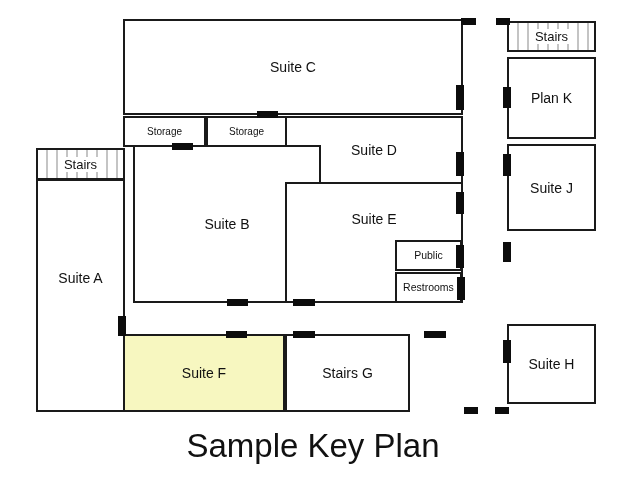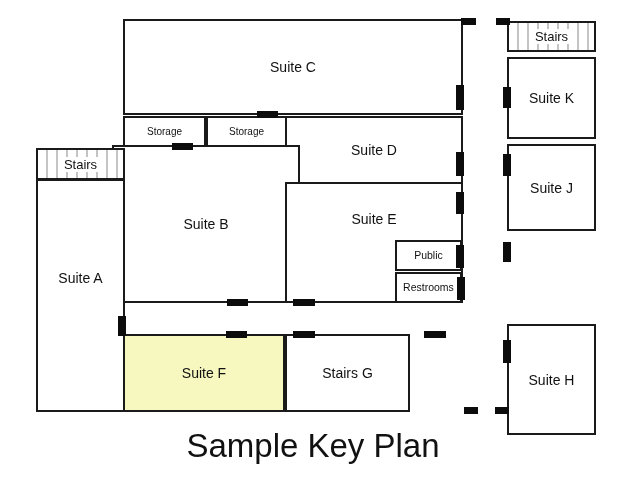--- a/index.html
+++ b/index.html
@@ -25,35 +25,35 @@
     color:#111;
     font-size:14px;
     line-height:1;
     white-space:nowrap;
   }
   
   .r-suitec {left:123px; top:19px;  width:340px; height:96px;}
   .r-stor1  {left:123px; top:116px; width:83px;  height:31px; font-size:10px;}
   .r-stor2  {left:206px; top:116px; width:81px;  height:31px; font-size:10px;}
   .r-suited {left:285px; top:116px; width:178px; height:68px;}
-  .r-suiteb {left:112px; top:145px; width:188px; height:158px;}
+  .r-suiteb {left:133px; top:145px; width:188px; height:158px;}
   .r-suitee {left:285px; top:182px; width:178px; height:121px;}
   .r-public {left:395px; top:240px; width:67px;  height:31px; font-size:10.5px;justify-content:center;}
   .r-restr  {left:395px; top:272px; width:67px;  height:31px; font-size:10.5px;}
   .r-stairsl{left:36px;  top:148px; width:89px;  height:32px; font-size:13px;}
   .r-suitea {left:36px;  top:179px; width:89px;  height:233px;}
   .r-suitef {left:123px; top:334px; width:164px; height:78px; border-right-width:4px;}
   .r-suiteg {left:285px; top:334px; width:125px; height:78px;}
   .r-elev   {left:407px; top:334px; width:56px;  height:78px; border-left-width:5px; font-size:9.5px;}
   
   .r-stairsr{left:507px; top:21px;  width:89px;  height:31px; font-size:13px;}
   .r-suitek {left:507px; top:57px;  width:89px;  height:82px;}
   .r-suitej {left:507px; top:144px; width:89px;  height:87px;}
   .r-suitei {left:507px; top:234px; width:89px;  height:87px;}
-  .r-suiteh {left:507px; top:324px; width:89px;  height:111px;}
+  .r-suiteh {left:507px; top:324px; width:89px;  height:80px;}
 
   .label-high-a{margin-bottom:36px;}
   .label-high-e{margin-bottom:47px;}
 
   .hatch{
     background:repeating-linear-gradient(90deg,#fff 0,#fff 8px,var(--hatch) 8px,var(--hatch) 10px);
   }
   .hatch .chip{
     background:#fff;
     padding:1px 4px;
@@ -117,21 +117,21 @@
     <span>Suite F</span>
   </div>
   <div class="room r-suiteg">
     <span>Stairs G</span>
   </div>
 
   <div class="room r-stairsr hatch">
     <span class="chip">Stairs</span>
   </div>
   <div class="room r-suitek">
-    <span>Suite K</span>
+    <span>Plan K</span>
   </div>
   <div class="room r-suitej">
     <span>Suite J</span>
   </div>
   <div class="room r-suiteh">
     <span>Suite H</span>
   </div>
 
   <div class="door" style="left:257px;top:111px;width:21px;height:7px;"></div>
   <div class="door" style="left:172px;top:143px;width:21px;height:7px;"></div>

